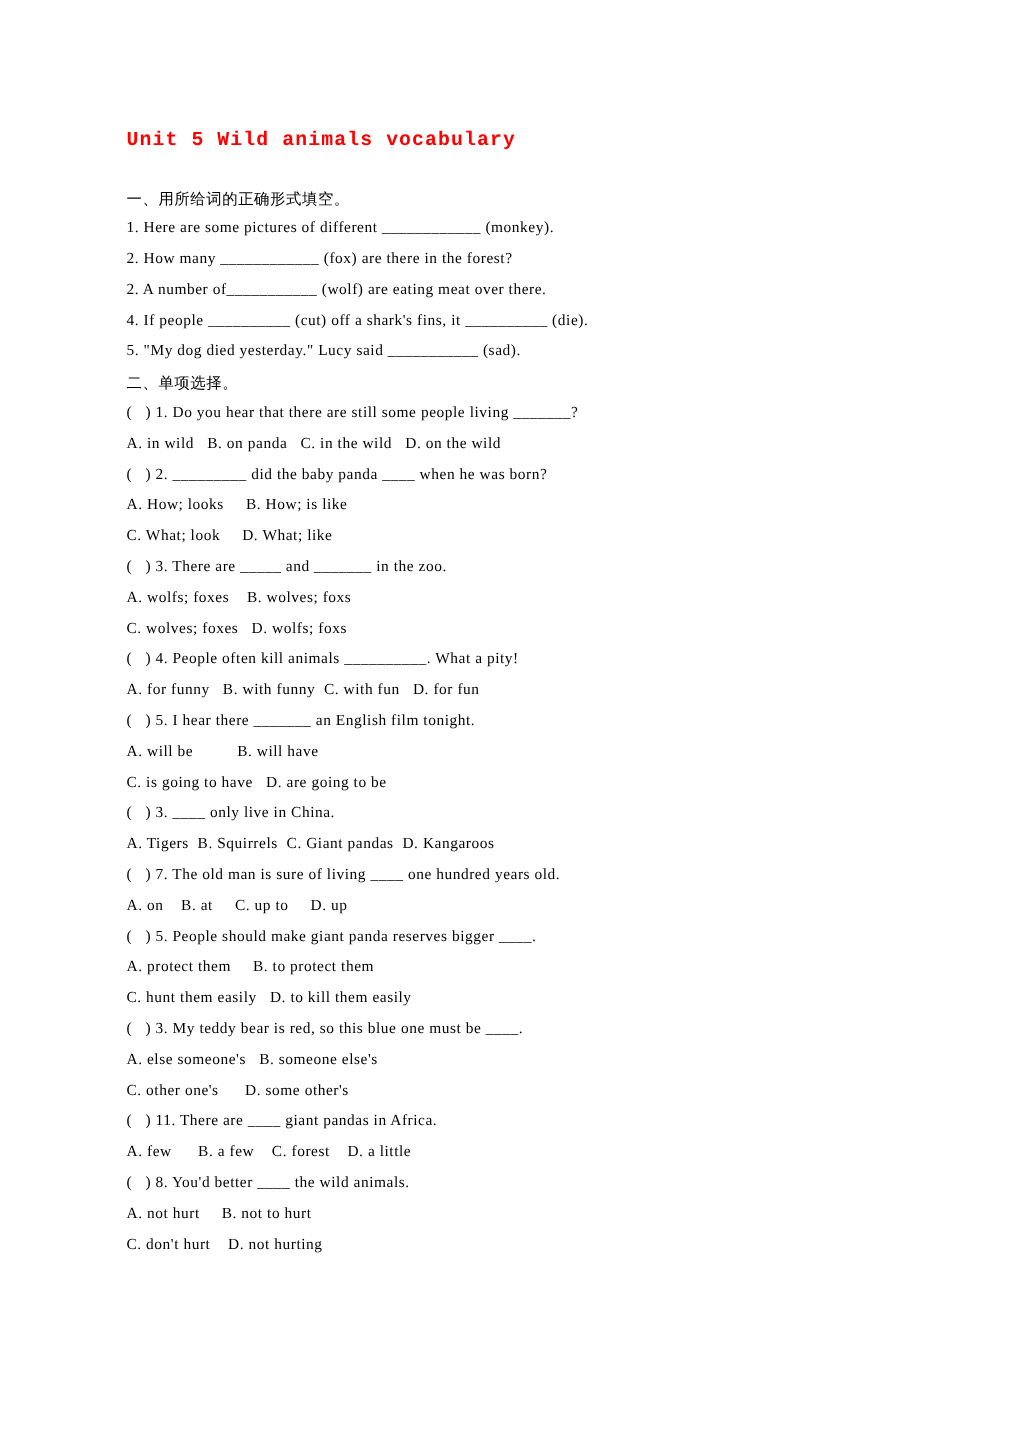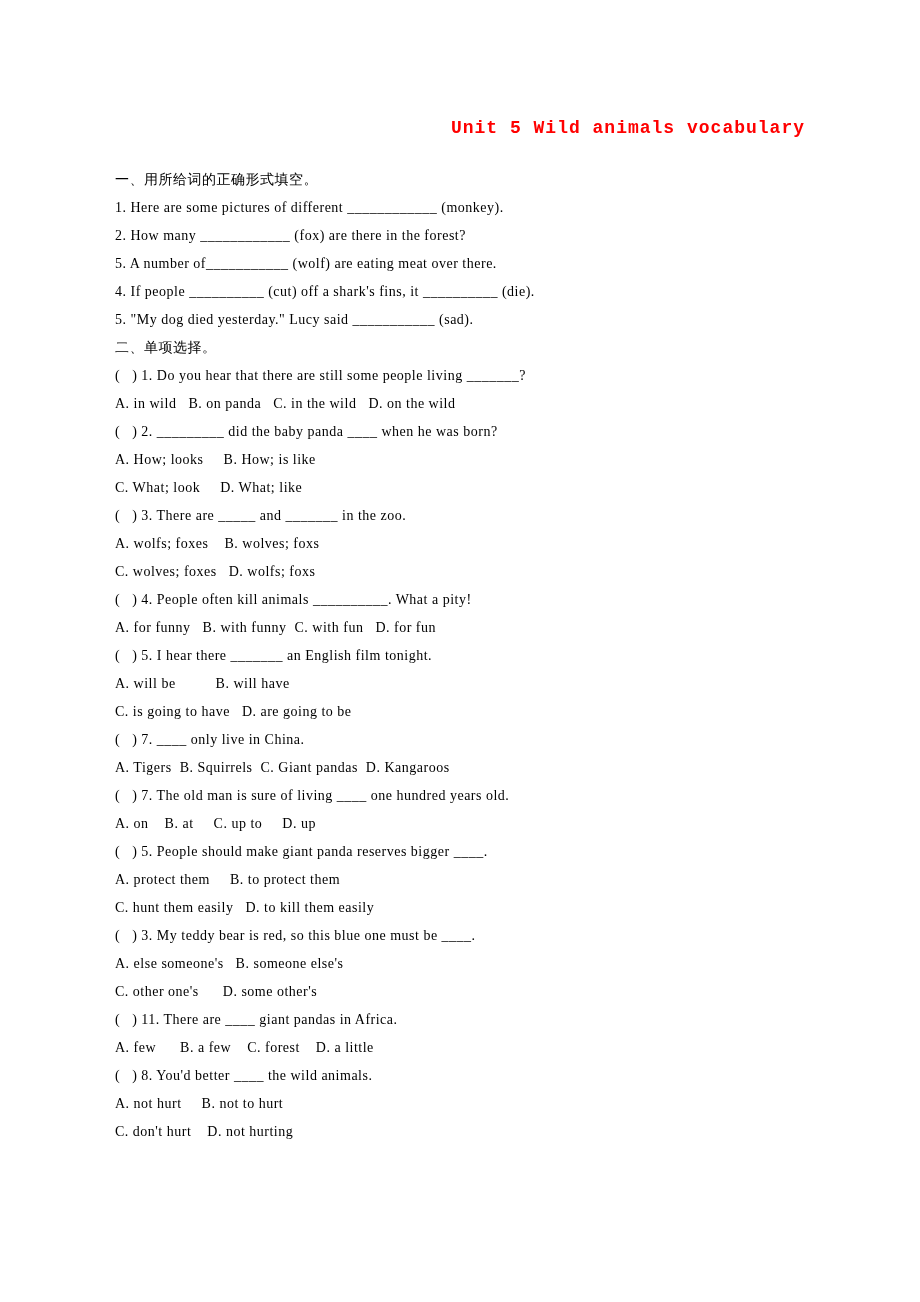--- a/index.html
+++ b/index.html
@@ -8,45 +8,45 @@
       line-height: 2.0;
       color: #000;
       background: #fff;
       margin: 0;
       padding: 110px 115px 60px 115px;
       width: 920px;
       box-sizing: border-box;
       letter-spacing: 0.5px;
     }
     .title {
-      text-align: right;
+      text-align: left;
       color: #ff0000;
       font-weight: bold;
       font-size: 18px;
       margin-bottom: 20px;
       font-family: "SimHei", "黑体", "Courier New", monospace;
       letter-spacing: 1px;
     }
     .line {
       white-space: pre-wrap;
       font-family: Liberation Serif, serif;
     }
     .section-header {
-      font-family: Liberation Serif, serif;
+      font-family: Liberation Sans, sans-serif;
     }
   </style>
 </head>
 <body>
 
 <div class="title">Unit 5 Wild animals vocabulary</div>
 
 <div class="section-header line">一、用所给词的正确形式填空。</div>
 <div class="line">1. Here are some pictures of different ____________ (monkey).</div>
 <div class="line">2. How many ____________ (fox) are there in the forest?</div>
-<div class="line">5. A number of___________ (wolf) are eating meat over there.</div>
+<div class="line">2. A number of___________ (wolf) are eating meat over there.</div>
 <div class="line">4. If people __________ (cut) off a shark's fins, it __________ (die).</div>
 <div class="line">5. "My dog died yesterday." Lucy said ___________ (sad).</div>
 
 <div class="section-header line">二、单项选择。</div>
 
 <div class="line">(   ) 1. Do you hear that there are still some people living _______?</div>
 <div class="line">A. in wild   B. on panda   C. in the wild   D. on the wild</div>
 
 <div class="line">(   ) 2. _________ did the baby panda ____ when he was born?</div>
 <div class="line">A. How; looks     B. How; is like
@@ -56,21 +56,21 @@
 <div class="line">A. wolfs; foxes    B. wolves; foxs
 C. wolves; foxes   D. wolfs; foxs</div>
 
 <div class="line">(   ) 4. People often kill animals __________. What a pity!</div>
 <div class="line">A. for funny   B. with funny  C. with fun   D. for fun</div>
 
 <div class="line">(   ) 5. I hear there _______ an English film tonight.</div>
 <div class="line">A. will be          B. will have
 C. is going to have   D. are going to be</div>
 
-<div class="line">(   ) 7. ____ only live in China.</div>
+<div class="line">(   ) 3. ____ only live in China.</div>
 <div class="line">A. Tigers  B. Squirrels  C. Giant pandas  D. Kangaroos</div>
 
 <div class="line">(   ) 7. The old man is sure of living ____ one hundred years old.</div>
 <div class="line">A. on    B. at     C. up to     D. up</div>
 
 <div class="line">(   ) 5. People should make giant panda reserves bigger ____.</div>
 <div class="line">A. protect them     B. to protect them
 C. hunt them easily   D. to kill them easily</div>
 
 <div class="line">(   ) 3. My teddy bear is red, so this blue one must be ____.</div>

